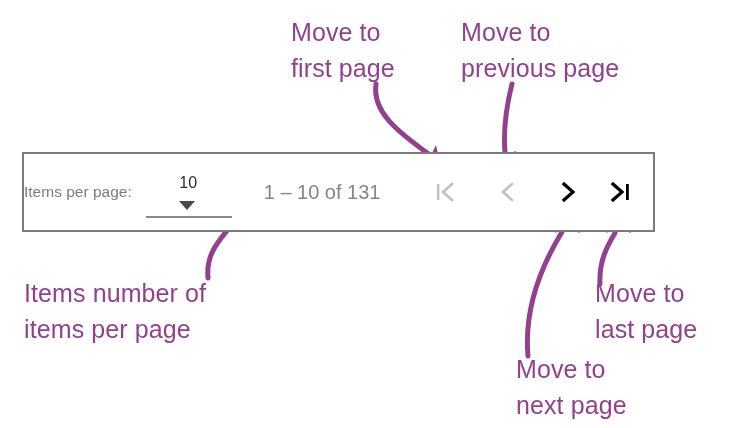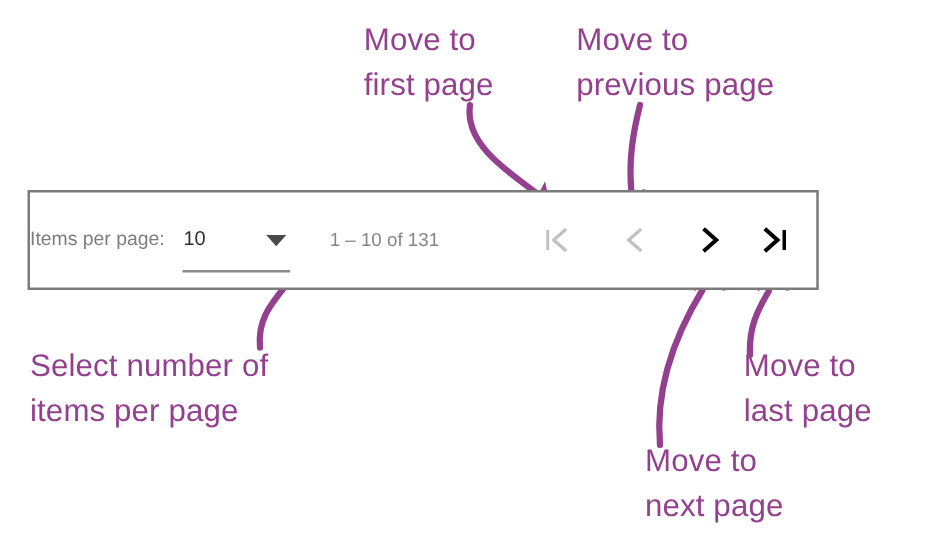--- a/index.html
+++ b/index.html
@@ -64,20 +64,21 @@
 
   .pg-select {
     position: relative;
     margin-left: 14px;
     width: 84px;
     height: 36px;
     display: flex;
     align-items: center;
     justify-content: space-between;
     cursor: pointer;
+    flex-direction: column;
   }
   .pg-select .sel-value {
     color: #2f2f2f;
     font-size: 16px;
     padding-left: 1px;
   }
   .pg-select .sel-caret {
     width: 0;
     height: 0;
     border-left: 8px solid transparent;
@@ -90,21 +91,21 @@
     position: absolute;
     left: 0;
     right: -2px;
     bottom: -8px;
     height: 2px;
     background: #8a8a8a;
   }
 
   .pg-range {
     color: #868686;
-    font-size: 15px;
+    font-size: 20px;
     margin-left: 34px;
     white-space: nowrap;
   }
 
   .pg-spacer { flex: 1 1 auto; }
 
   .pg-btn {
     width: 44px;
     height: 44px;
     display: flex;
@@ -123,21 +124,21 @@
 </style>
 </head>
 <body>
 
 <div id="canvas">
 
   <div class="callout" id="callout-first">Move to
 first page</div>
   <div class="callout" id="callout-previous">Move to
 previous page</div>
-  <div class="callout" id="callout-select">Select number of
+  <div class="callout" id="callout-select">Items number of
 items per page</div>
   <div class="callout" id="callout-last">Move to
 last page</div>
   <div class="callout" id="callout-next">Move to
 next page</div>
 
   <svg id="arrows" viewBox="0 0 740 428">
     <g fill="none" stroke="#93408f" stroke-width="5" stroke-linecap="round">
 
       <path d="M 376 84 C 372 112, 398 132, 430 155"></path>

